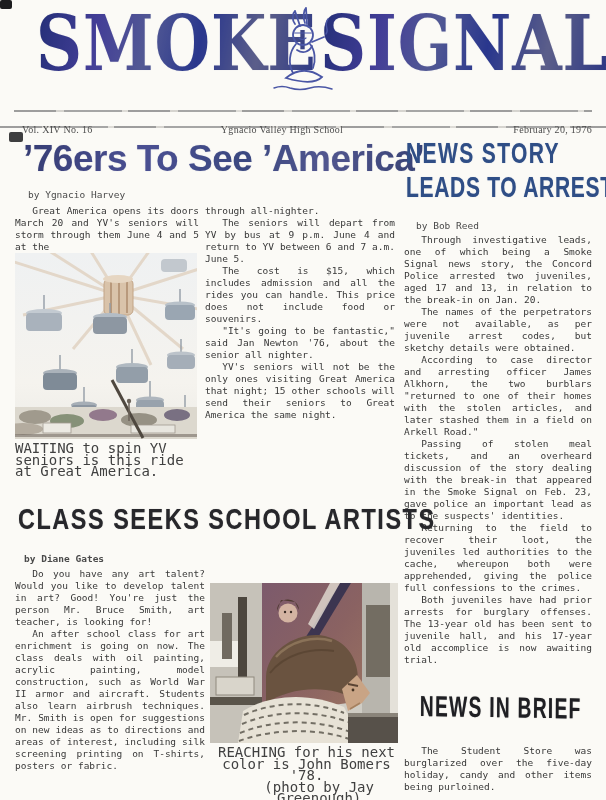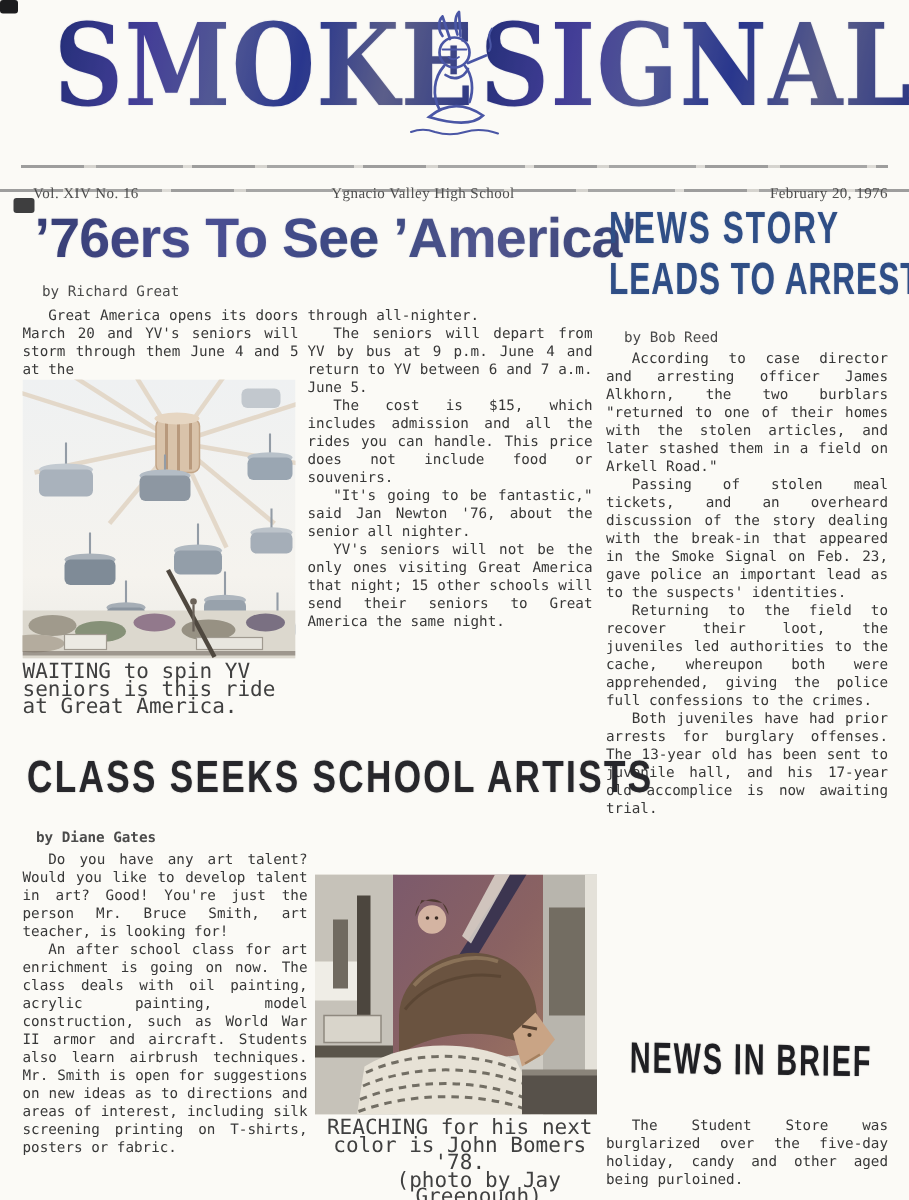--- a/index.html
+++ b/index.html
@@ -92,21 +92,21 @@
     </g>
   </svg>
 
   <div class="rule top"></div>
   <div class="rule bottom"></div>
   <div class="infoline info-vol">Vol. XIV No. 16</div>
   <div class="infoline info-school">Ygnacio Valley High School</div>
   <div class="infoline info-date">February 20, 1976</div>
 
   <div class="hl-sans hl-america">’76ers To See ’America’</div>
-  <div class="byline" style="left:28px;top:189px;">by Richard Great</div>
+  <div class="byline" style="left:28px;top:189px;">by Ygnacio Harvey</div>
   <div class="col" style="left:15px;top:205px;width:184px;">
     <p>Great America opens its doors March 20 and YV's seniors will storm through them June 4 and 5 at the</p>
   </div>
 
   <svg class="photo" style="left:15px;top:253px;" width="182" height="186" viewBox="0 0 182 186">
     <defs>
       <linearGradient id="sky" x1="0" y1="0" x2="0" y2="1">
         <stop offset="0" stop-color="#eff1f2"></stop>
           <stop offset=".7" stop-color="#f5f3ee"></stop>
           <stop offset="1" stop-color="#ecebe6"></stop>
@@ -193,20 +193,22 @@
     <p>The seniors will depart from YV by bus at 9 p.m. June 4 and return to YV between 6 and 7 a.m. June 5.</p>
     <p>The cost is $15, which includes admission and all the rides you can handle. This price does not include food or souvenirs.</p>
     <p>"It's going to be fantastic," said Jan Newton '76, about the senior all nighter.</p>
     <p>YV's seniors will not be the only ones visiting Great America that night; 15 other schools will send their seniors to Great America the same night.</p>
   </div>
 
   <div class="hl-sans hl-cond hl-news1">NEWS STORY</div>
   <div class="hl-sans hl-cond hl-news2">LEADS TO ARREST</div>
   <div class="byline" style="left:416px;top:220px;">by Bob Reed</div>
   <div class="col" style="left:404px;top:234px;width:188px;">
+    <p>Through investigative leads, one of which being a Smoke Signal news story, the Concord Police arrested two juveniles, aged 17 and 13, in relation to the break-in on Jan. 20.</p>
+    <p>The names of the perpetrators were not available, as per juvenile arrest codes, but sketchy details were obtained.</p>
     <p>According to case director and arresting officer James Alkhorn, the two burblars "returned to one of their homes with the stolen articles, and later stashed them in a field on Arkell Road."</p>
     <p>Passing of stolen meal tickets, and an overheard discussion of the story dealing with the break-in that appeared in the Smoke Signal on Feb. 23, gave police an important lead as to the suspects' identities.</p>
     <p>Returning to the field to recover their loot, the juveniles led authorities to the cache, whereupon both were apprehended, giving the police full confessions to the crimes.</p>
     <p>Both juveniles have had prior arrests for burglary offenses. The 13-year old has been sent to juvenile hall, and his 17-year old accomplice is now awaiting trial.</p>
   </div>
 
   <div class="hl-sans hl-cond hl-class">CLASS SEEKS SCHOOL ARTISTS</div>
   <div class="byline" style="left:24px;top:553px;font-weight:bold;">by Diane Gates</div>
   <div class="col" style="left:15px;top:568px;width:190px;">
     <p>Do you have any art talent? Would you like to develop talent in art? Good! You're just the person Mr. Bruce Smith, art teacher, is looking for!</p>
@@ -263,16 +265,16 @@
     <rect x="138" y="130" width="50" height="4" fill="#8a847a"></rect>
   </svg>
 
   <div class="caption" style="left:214px;top:747px;width:185px;text-align:center;">
     <div>REACHING for his next color is John Bomers '78.</div>
     <div class="cap2">(photo by Jay Greenough)</div>
   </div>
 
   <div class="hl-sans hl-cond hl-brief">NEWS IN BRIEF</div>
   <div class="col" style="left:404px;top:745px;width:188px;">
-    <p>The Student Store was burglarized over the five-day holiday, candy and other aged being purloined.</p>
+    <p>The Student Store was burglarized over the five-day holiday, candy and other items being purloined.</p>
   </div>
 
 </div>
 
 </body></html>

